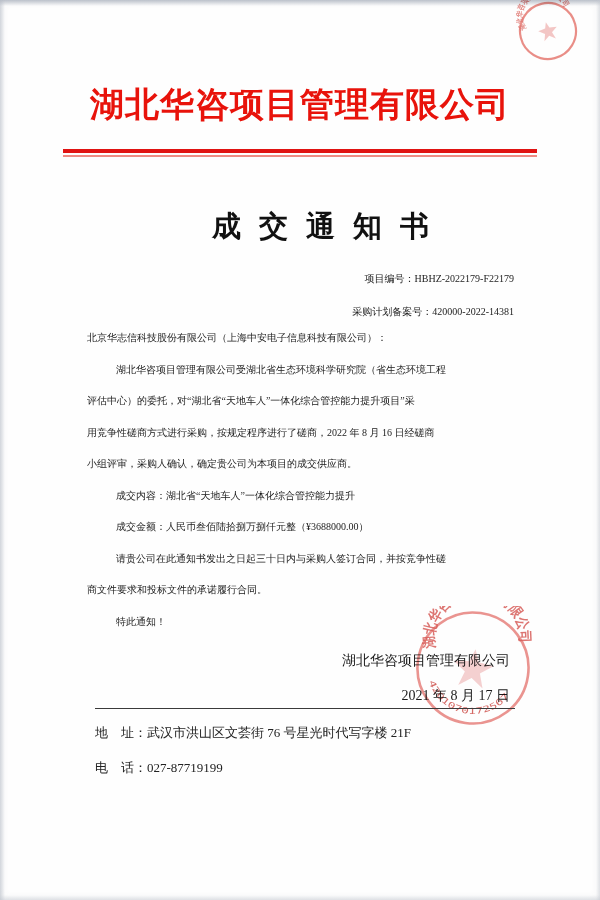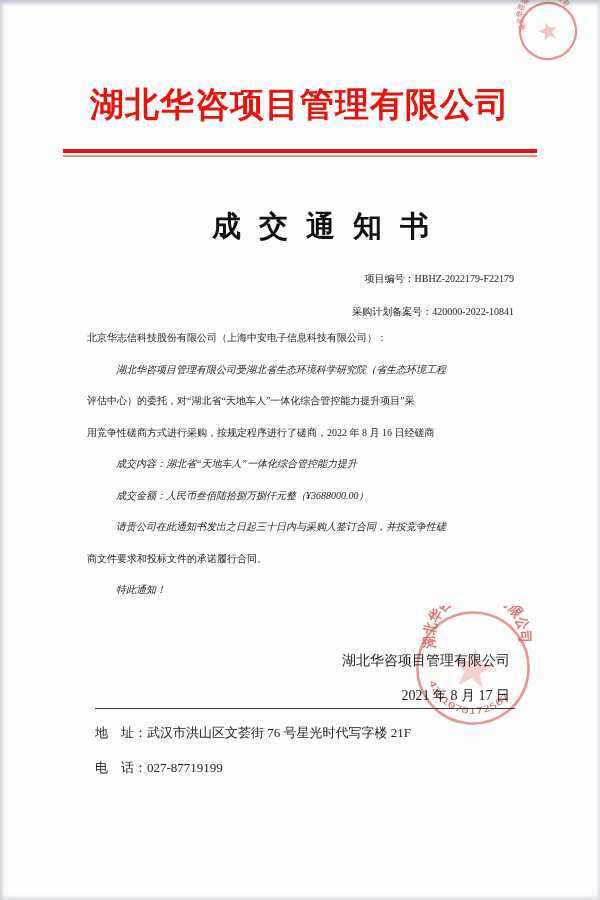--- a/index.html
+++ b/index.html
@@ -31,21 +31,21 @@
     text-align:center;padding-left:46px;box-sizing:border-box;
     font-family:"Liberation Sans","DejaVu Sans",sans-serif;
     font-size:29px;font-weight:bold;letter-spacing:5px;color:#111;
     white-space:nowrap;
   }
 
   .meta{position:absolute;right:86px;top:262px;text-align:right;font-size:10px;line-height:33px;color:#222;white-space:nowrap;}
 
   .body-text{position:absolute;left:87px;top:322px;width:426px;font-size:10px;line-height:31.5px;color:#1b1b1b;}
   .body-text .line{white-space:nowrap;}
-  .body-text .indent{padding-left:29px;font-style:italic;}
+  .body-text .indent{padding-left:29px;}
 
   .sign-block{position:absolute;right:90px;top:644px;text-align:right;font-size:14px;line-height:33px;color:#1b1b1b;white-space:nowrap;}
   .sign-block .sig-date{padding-top:2px;}
 
   .seal-main{position:absolute;left:411px;top:606px;width:124px;height:124px;mix-blend-mode:multiply;}
   .seal-top{position:absolute;left:516px;top:-1px;width:64px;height:64px;mix-blend-mode:multiply;}
 
   .footer{position:absolute;left:95px;top:708px;width:420px;}
   .footer-rule{height:0;border-top:1.5px solid #3a3a3a;margin-bottom:5px;}
   .footer-line{font-size:13px;line-height:22px;color:#222;white-space:nowrap;margin-top:13px;}
@@ -64,28 +64,29 @@
 
   <div class="rule">
     <div class="r1"></div>
     <div class="r2"></div>
   </div>
 
   <div class="doc-title">成 交 通 知 书</div>
 
   <div class="meta">
     <div>项目编号：HBHZ-2022179-F22179</div>
-    <div>采购计划备案号：420000-2022-10841</div>
+    <div>采购计划备案号：420000-2022-14381</div>
   </div>
 
   <div class="body-text">
     <div class="line">北京华志信科技股份有限公司（上海中安电子信息科技有限公司）：</div>
     <div class="line indent">湖北华咨项目管理有限公司受湖北省生态环境科学研究院（省生态环境工程</div>
     <div class="line">评估中心）的委托，对“湖北省“天地车人”一体化综合管控能力提升项目”采</div>
     <div class="line">用竞争性磋商方式进行采购，按规定程序进行了磋商，2022 年 8 月 16 日经磋商</div>
+    <div class="line">小组评审，采购人确认，确定贵公司为本项目的成交供应商。</div>
     <div class="line indent">成交内容：湖北省“天地车人”一体化综合管控能力提升</div>
     <div class="line indent">成交金额：人民币叁佰陆拾捌万捌仟元整（¥3688000.00）</div>
     <div class="line indent">请贵公司在此通知书发出之日起三十日内与采购人签订合同，并按竞争性磋</div>
     <div class="line">商文件要求和投标文件的承诺履行合同。</div>
     <div class="line indent">特此通知！</div>
   </div>
 
   <div class="sign-block">
     <div>湖北华咨项目管理有限公司</div>
     <div class="sig-date">2021 年 8 月 17 日</div>

